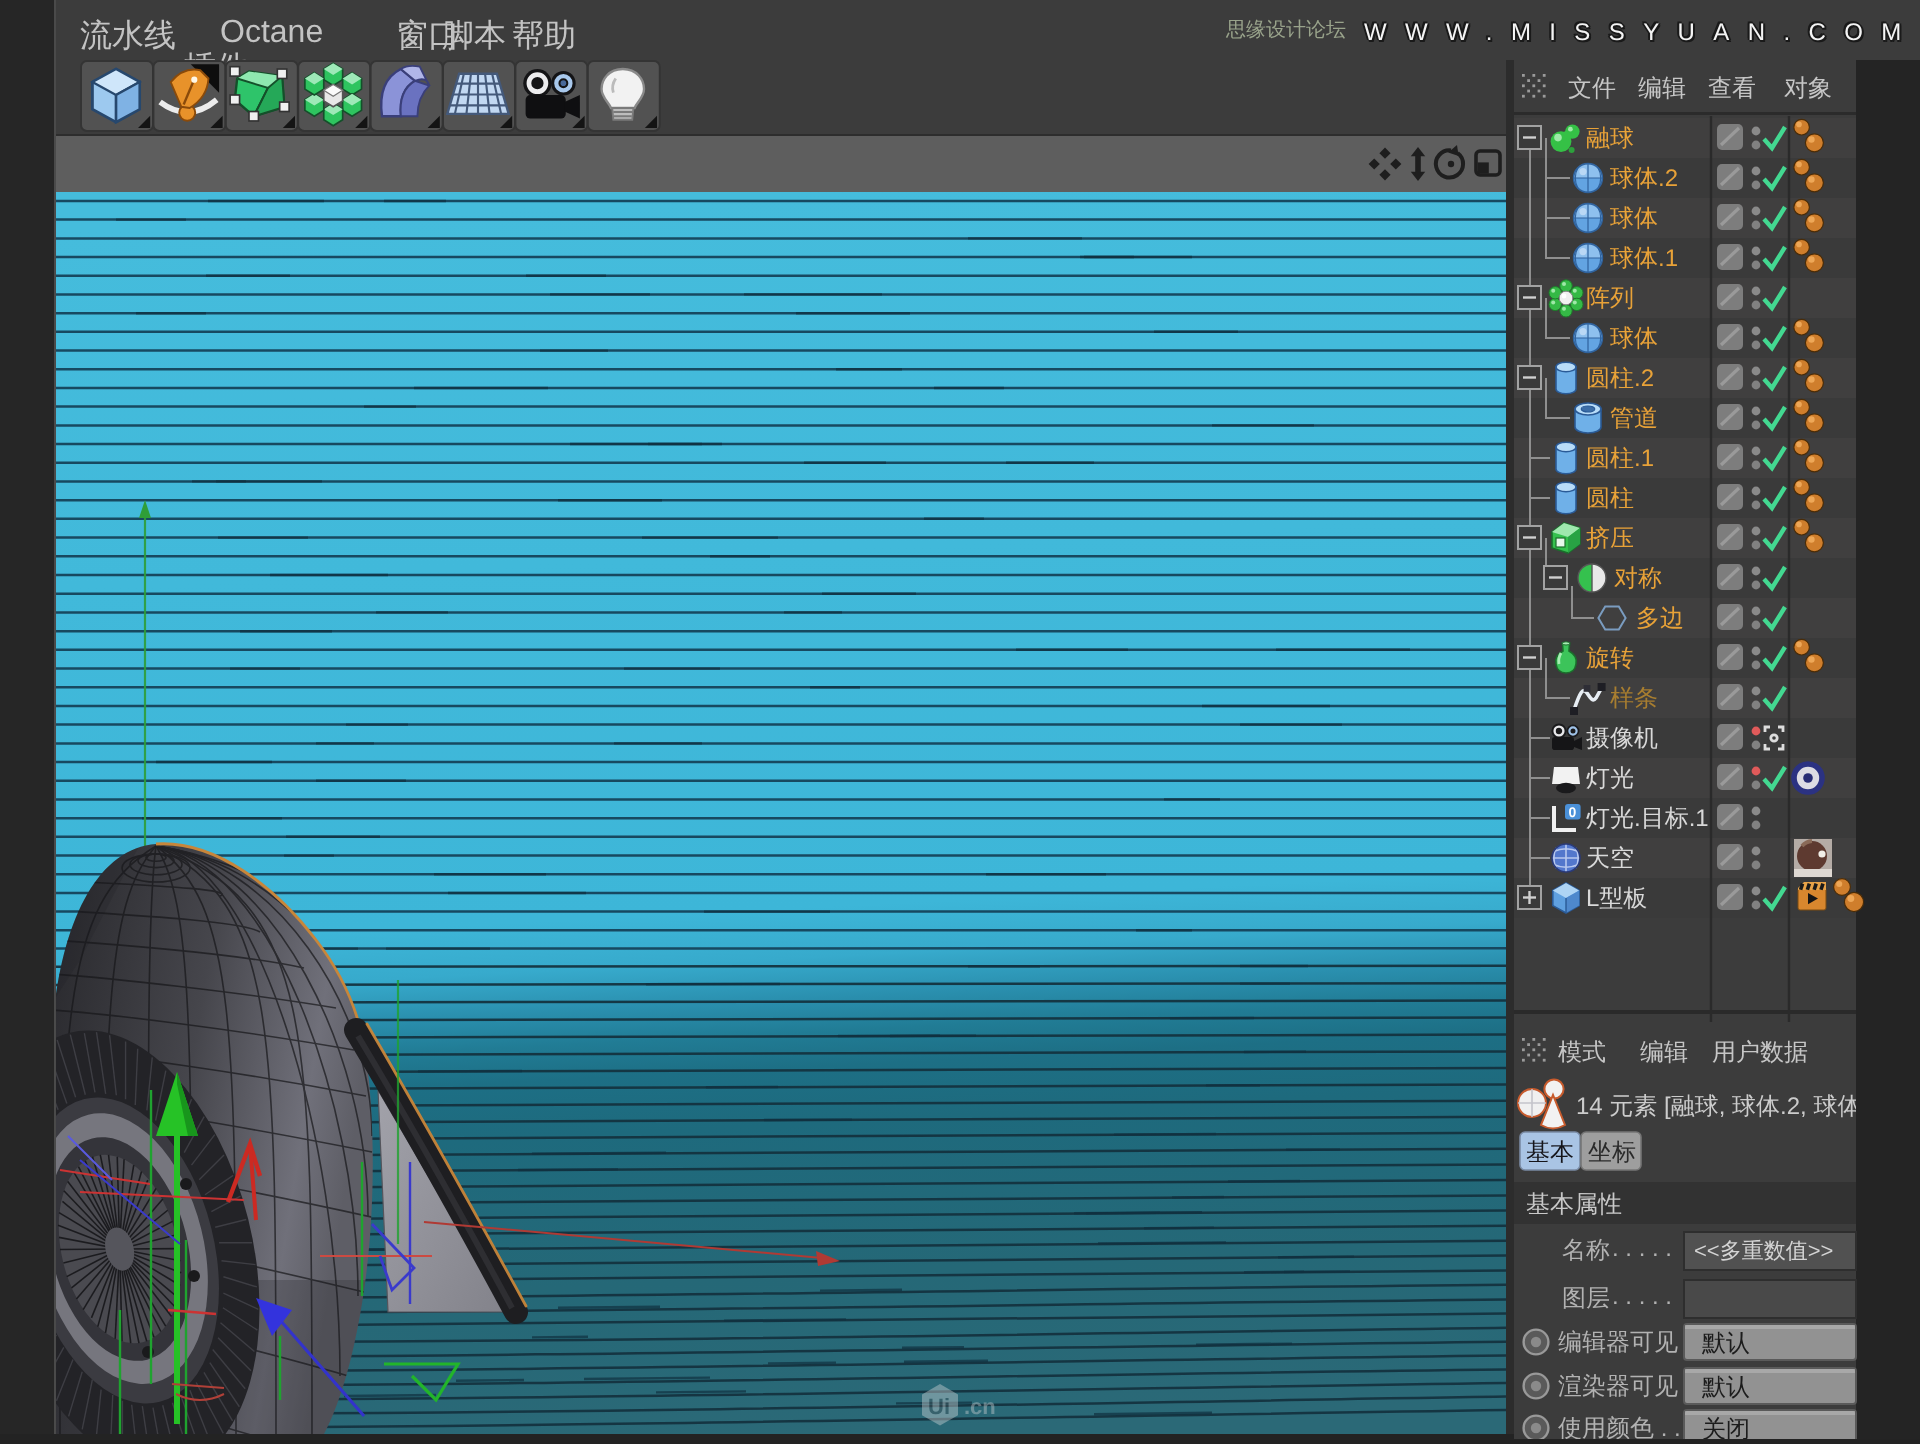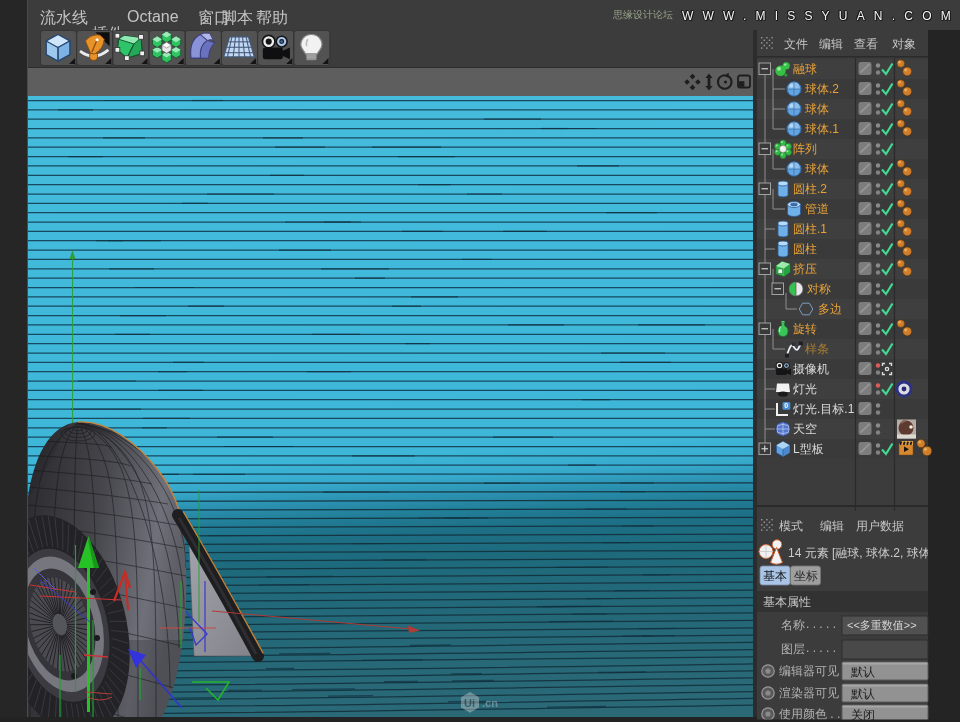--- a/index.html
+++ b/index.html
@@ -5,21 +5,21 @@
 body{width:960px;height:722px;position:relative;overflow:hidden;
  font-family:"Liberation Sans",sans-serif;background:#3c3c3c;}
 .abs{position:absolute;}
 .menutext{color:#c3c3c3;font-size:16px;}
 </style></head>
 <body>
 
 <div class="abs" style="left:0;top:0;width:960px;height:28px;background:#3c3c3c;"></div>
 <div class="abs menutext" style="left:40px;top:8px;">流水线</div>
 <div class="abs menutext" style="left:92px;top:24px;text-align:center;">插件</div>
-<div class="abs menutext" style="left:127px;top:8px;">Octane</div>
+<div class="abs menutext" style="left:110px;top:8px;">Octane</div>
 <div class="abs menutext" style="left:177px;top:8px;margin-left:44px;">脚本</div>
 <div class="abs menutext" style="left:198px;top:8px;">窗口</div>
 <div class="abs menutext" style="left:256px;top:8px;">帮助</div>
 <div class="abs" style="left:613px;top:8px;font-size:10px;color:#99a38b;letter-spacing:0px;">思缘设计论坛</div>
 <div class="abs" style="left:682px;top:8.5px;font-size:12px;font-weight:normal;color:#f4f4f4;letter-spacing:9.2px;
  text-shadow:-1px 0 0 #1a1a1a,1px 0 0 #1a1a1a,0 -1px 0 #1a1a1a,0 1px 0 #1a1a1a,1px 1px 0 #1a1a1a,-1px -1px 0 #1a1a1a;">WWW.MISSYUAN.COM</div>
 <svg class="abs" style="left:0;top:0;" width="960" height="70" viewBox="0 0 960 70">
     <rect x="40.5" y="30.5" width="36" height="35" rx="3" fill="#525252" stroke="#343434"></rect>
     <path d="M69.0,64 L75.1,64 L75.1,57.9 Z" fill="#141414"></path>
     <g transform="translate(58.0,47.5) scale(1.18)">

